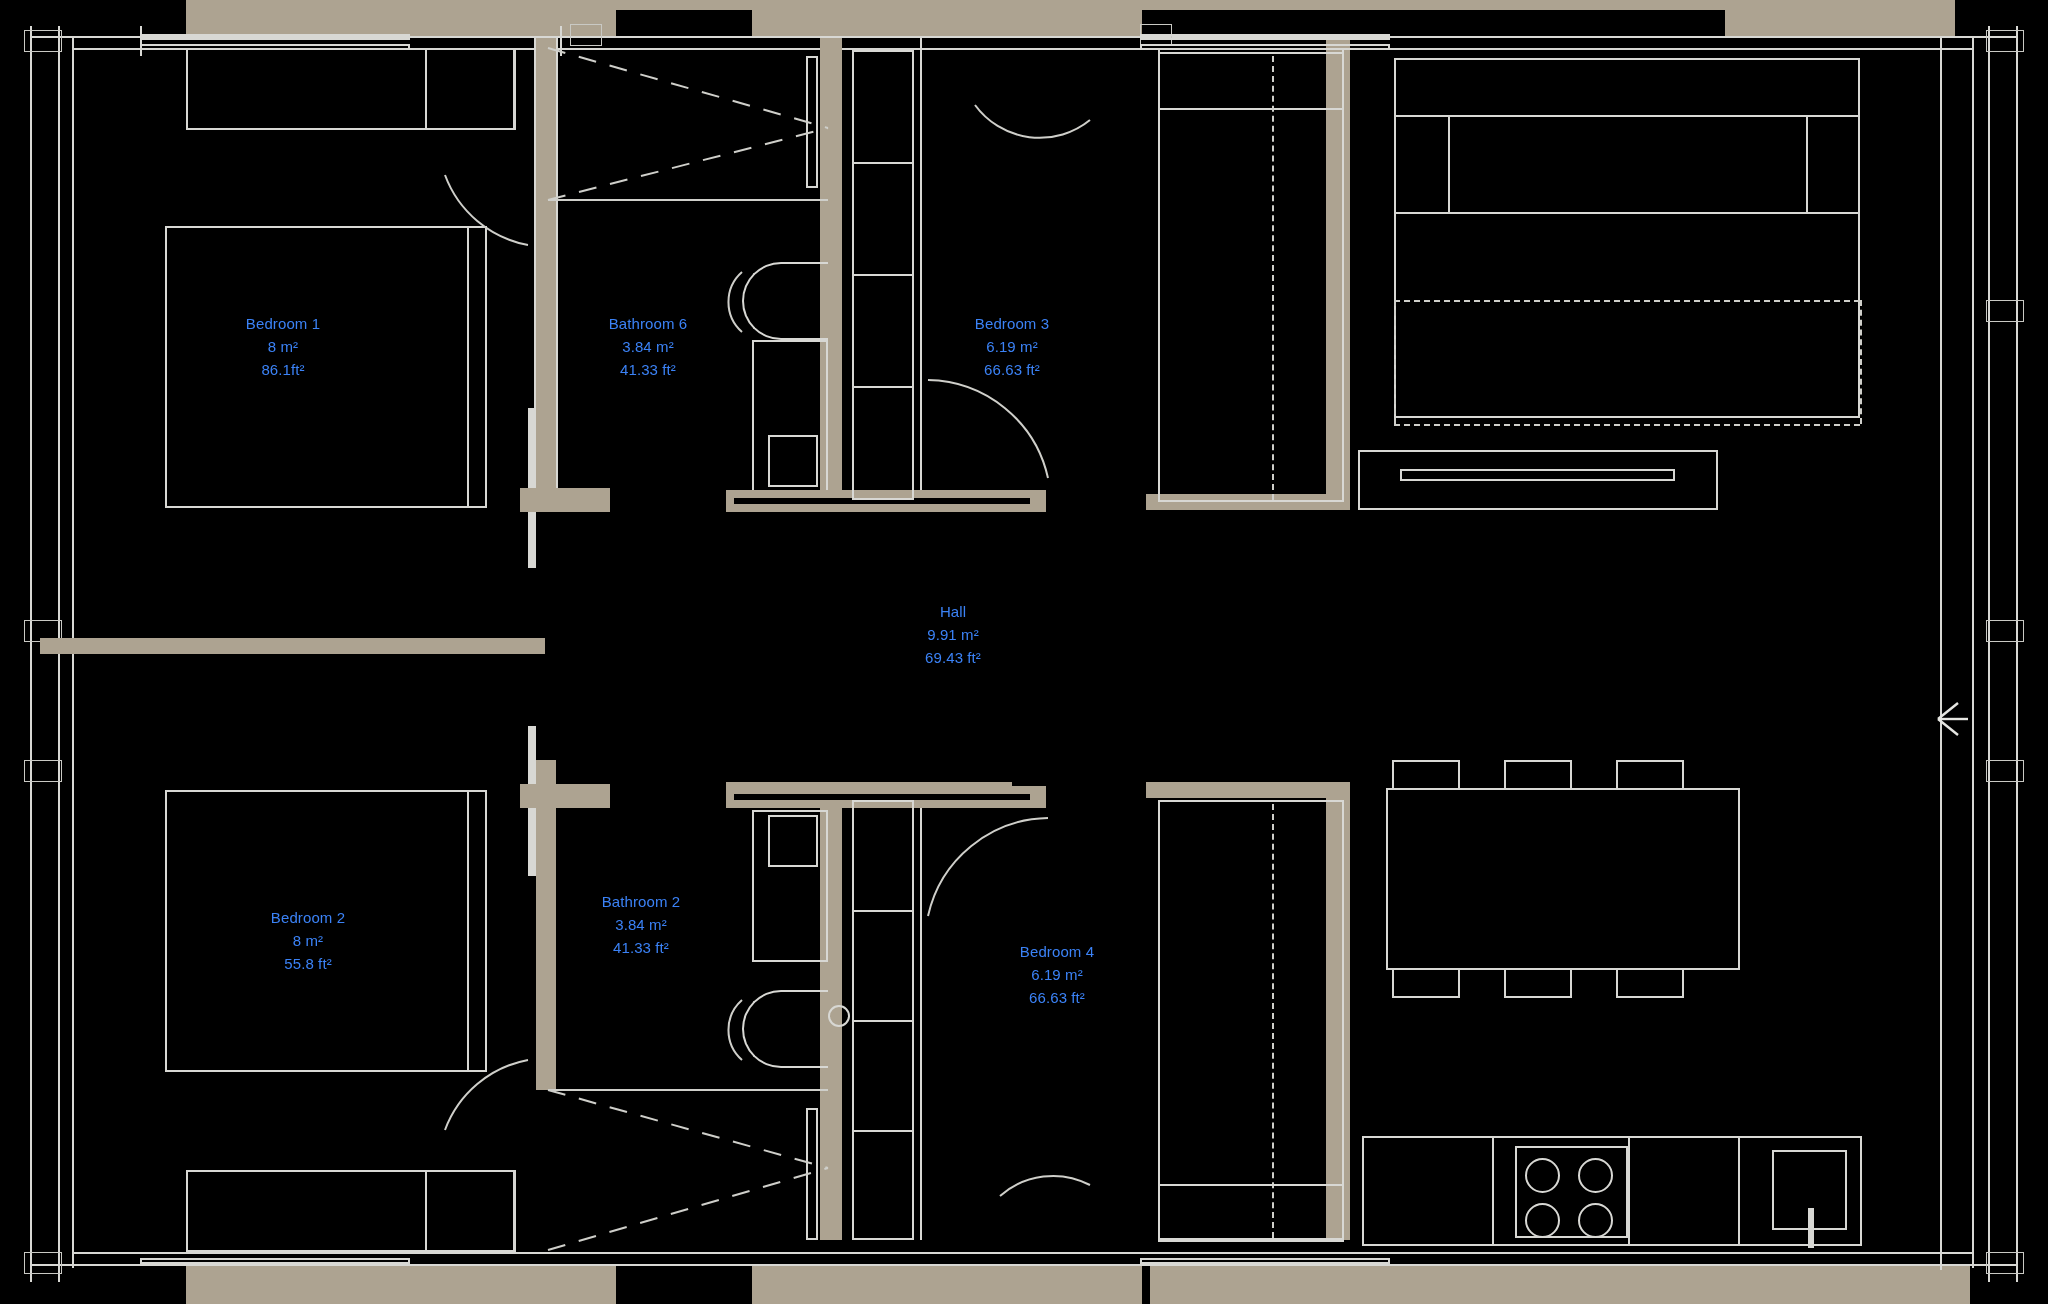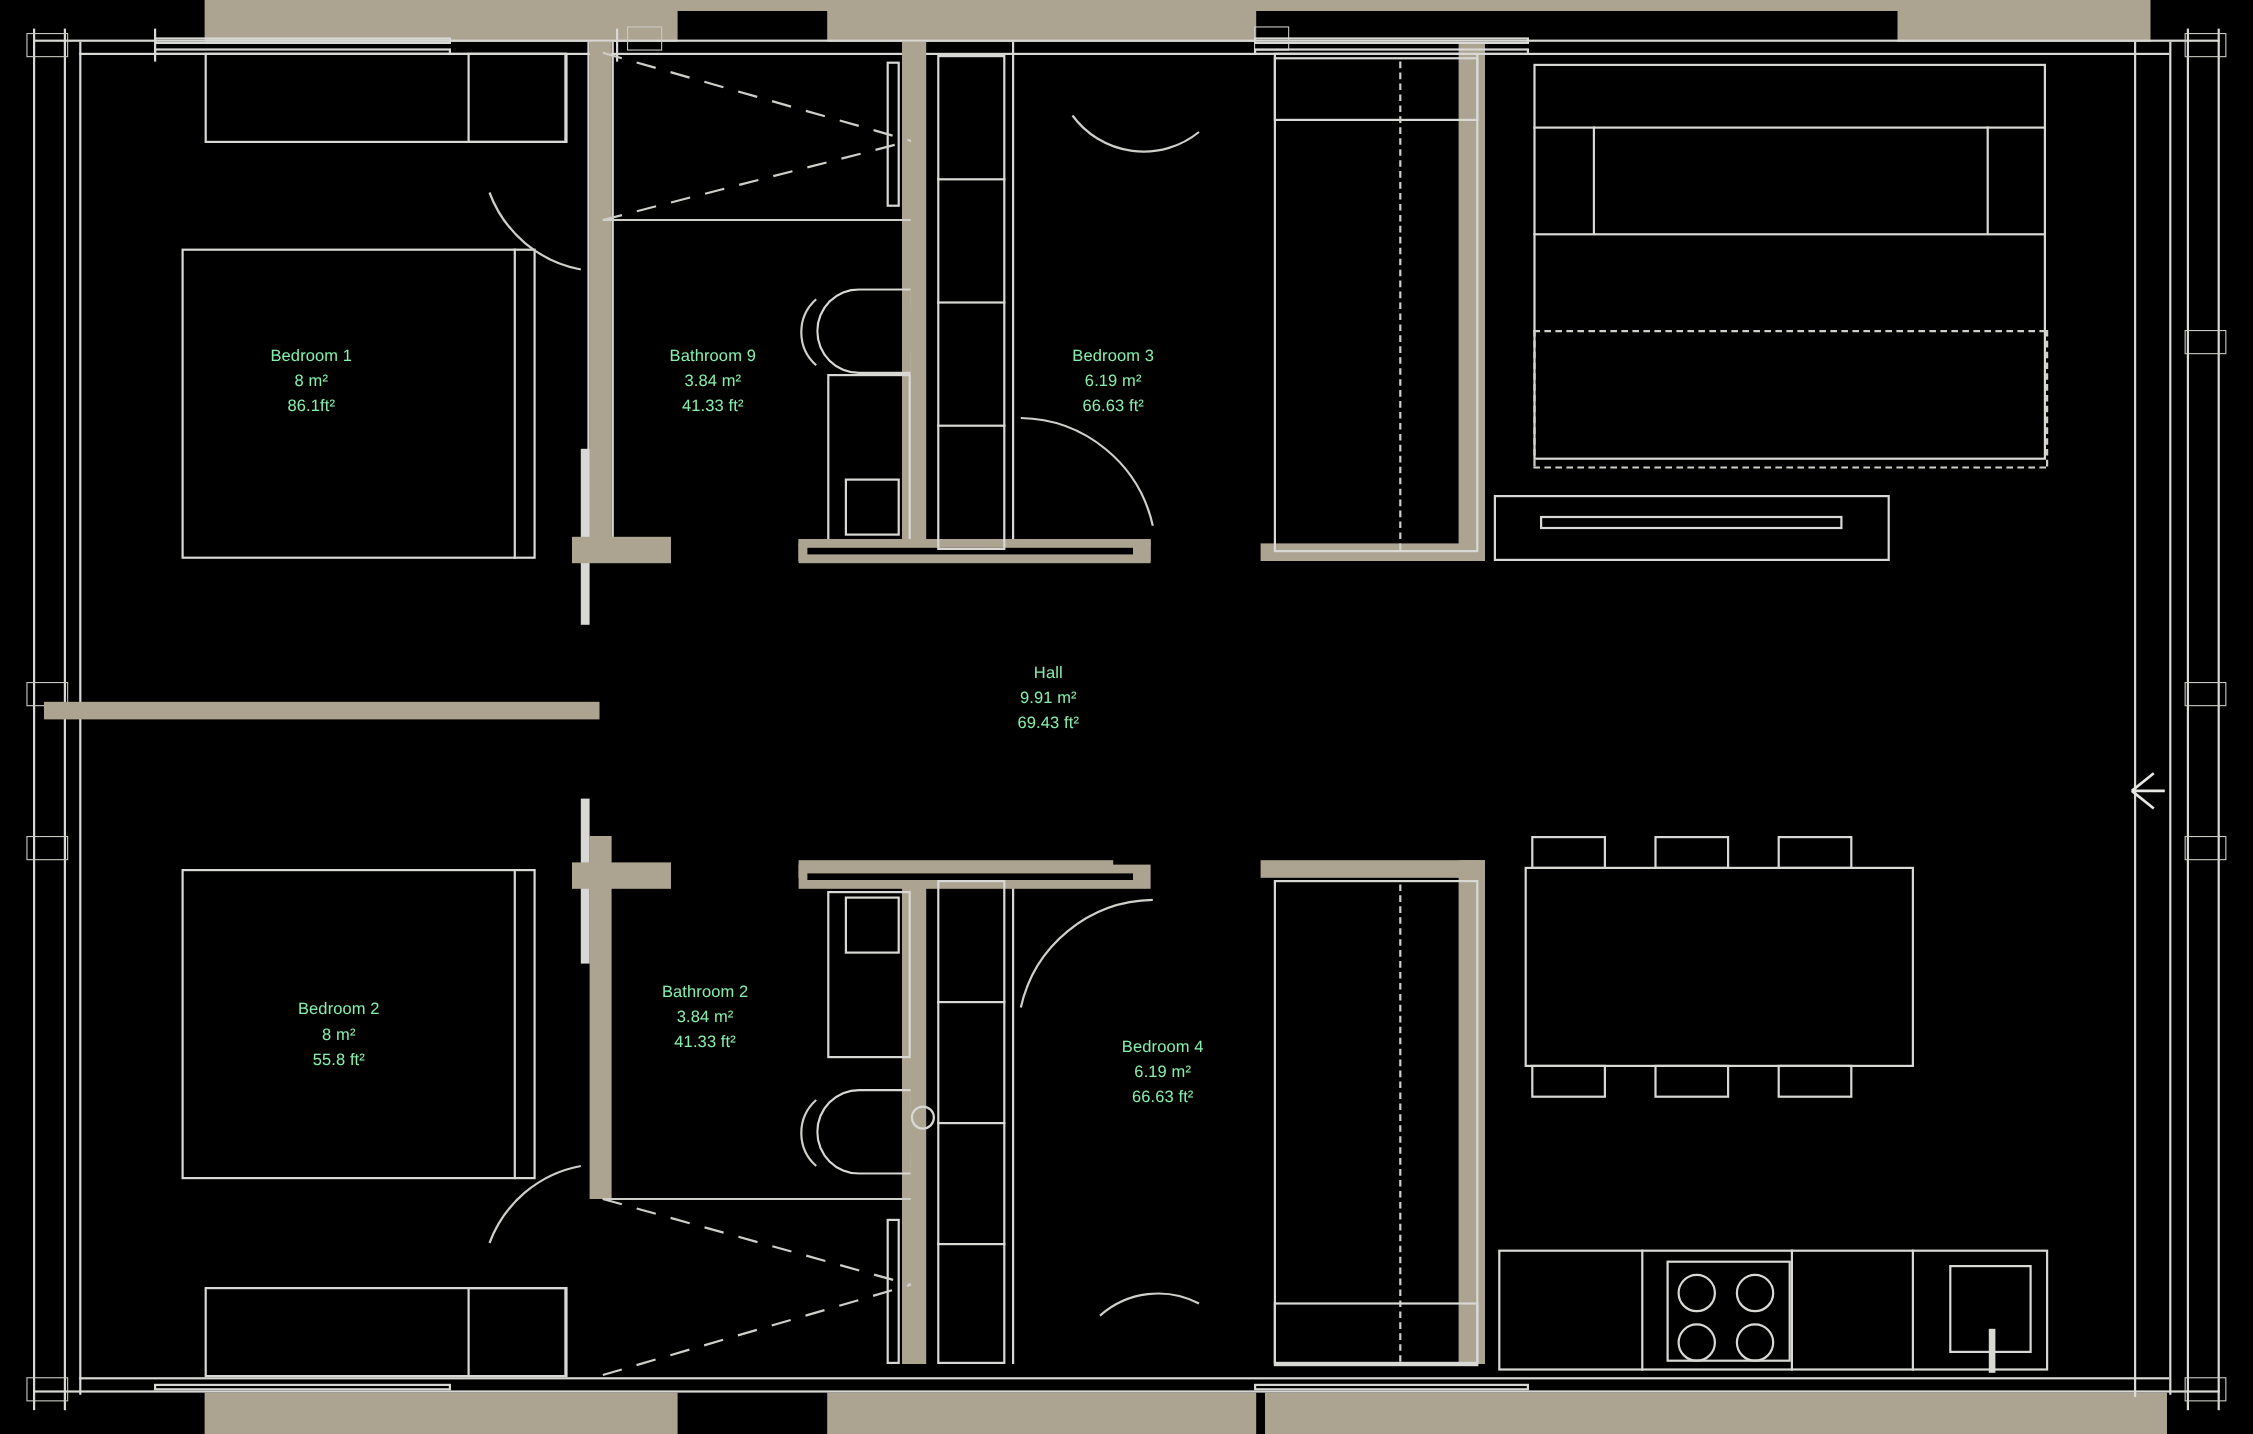--- a/index.html
+++ b/index.html
@@ -6,21 +6,21 @@
   html,body{margin:0;padding:0;background:#000;}
   body{width:2048px;height:1304px;overflow:hidden;
        font-family:"Liberation Sans","DejaVu Sans",sans-serif;}
   #plan{position:relative;width:2048px;height:1304px;background:#000;}
   .wall{position:absolute;background:#ada391;}
   .ln{position:absolute;background:#d8d8d4;}
   .box{position:absolute;border:2px solid #d8d8d4;box-sizing:border-box;background:transparent;}
   .boxthin{position:absolute;border:1.5px solid #c9c9c4;box-sizing:border-box;}
   .dash-t{position:absolute;height:0;border-top:2px dashed #cfcfca;}
   .dash-l{position:absolute;width:0;border-left:2px dashed #cfcfca;}
-  .lbl{position:absolute;color:#86efac;text-align:center;font-size:15px;line-height:23px;
+  .lbl{position:absolute;color:#3b82f6;text-align:center;font-size:15px;line-height:23px;
        white-space:nowrap;letter-spacing:.1px;}
   .lbl .nm{display:block;}
   .lbl .m2{display:block;}
   .lbl .ft{display:block;}
   .circ{position:absolute;border:2px solid #d8d8d4;border-radius:50%;box-sizing:border-box;}
   svg.ov{position:absolute;left:0;top:0;width:2048px;height:1304px;overflow:visible;pointer-events:none;}
 </style>
 </head>
 <body>
 
@@ -221,21 +221,21 @@
     </g>
   </svg>
 
   <div class="lbl" style="left:283px;top:312px;transform:translate(-50%,0);">
     <span class="nm">Bedroom 1</span>
     <span class="m2">8 m²</span>
     <span class="ft">86.1ft²</span>
   </div>
 
   <div class="lbl" style="left:648px;top:312px;transform:translate(-50%,0);">
-    <span class="nm">Bathroom 9</span>
+    <span class="nm">Bathroom 6</span>
     <span class="m2">3.84 m²</span>
     <span class="ft">41.33 ft²</span>
   </div>
 
   <div class="lbl" style="left:1012px;top:312px;transform:translate(-50%,0);">
     <span class="nm">Bedroom 3</span>
     <span class="m2">6.19 m²</span>
     <span class="ft">66.63 ft²</span>
   </div>
 

